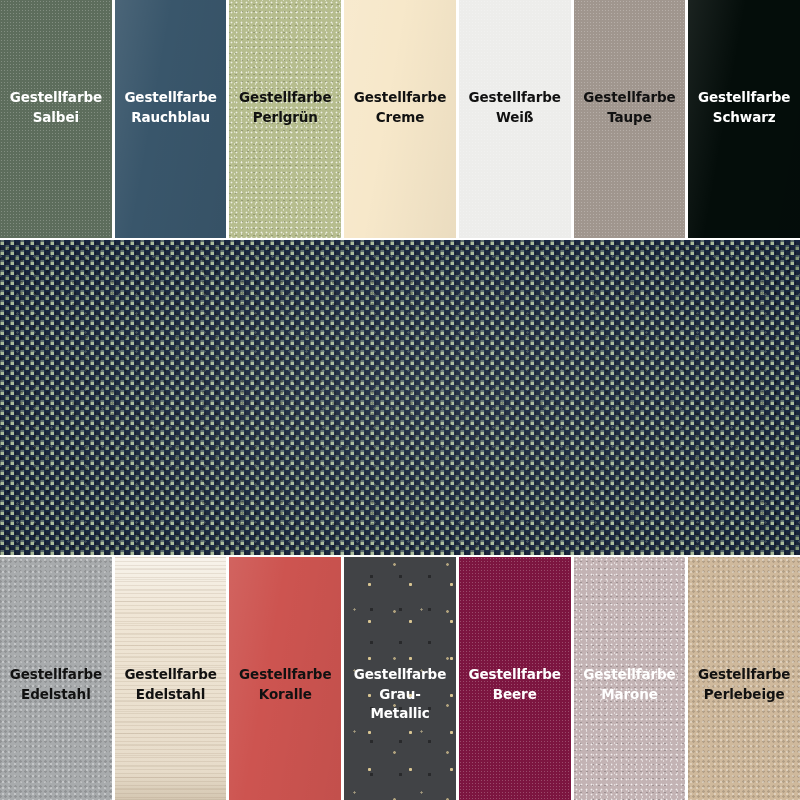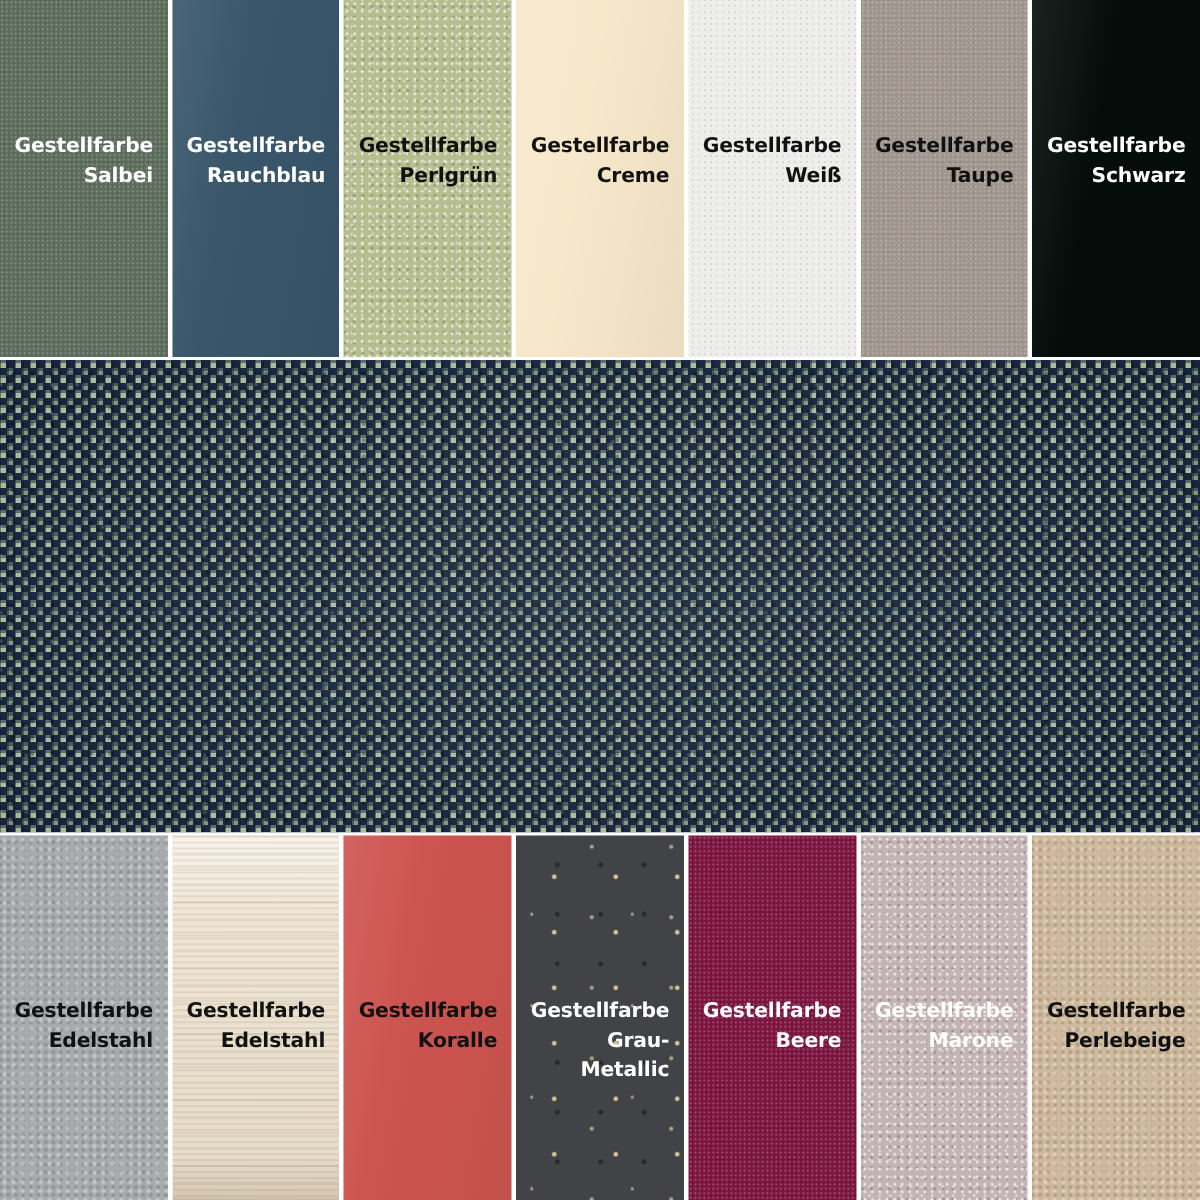--- a/index.html
+++ b/index.html
@@ -36,21 +36,21 @@
     height: 100%;
     overflow: hidden;
     display: flex;
     align-items: center;
     justify-content: center;
   }
 
   .swatch-label {
     position: relative;
     z-index: 5;
-    text-align: right;
+    text-align: center;
     font-size: 13.5px;
     font-weight: 700;
     line-height: 1.45;
     letter-spacing: -0.1px;
     padding: 0 4px;
     white-space: pre-line;
     font-family: "DejaVu Sans", sans-serif;
   }
   .swatch-label.dark  { color: #111111; }
   .swatch-label.light { color: #ffffff; }

